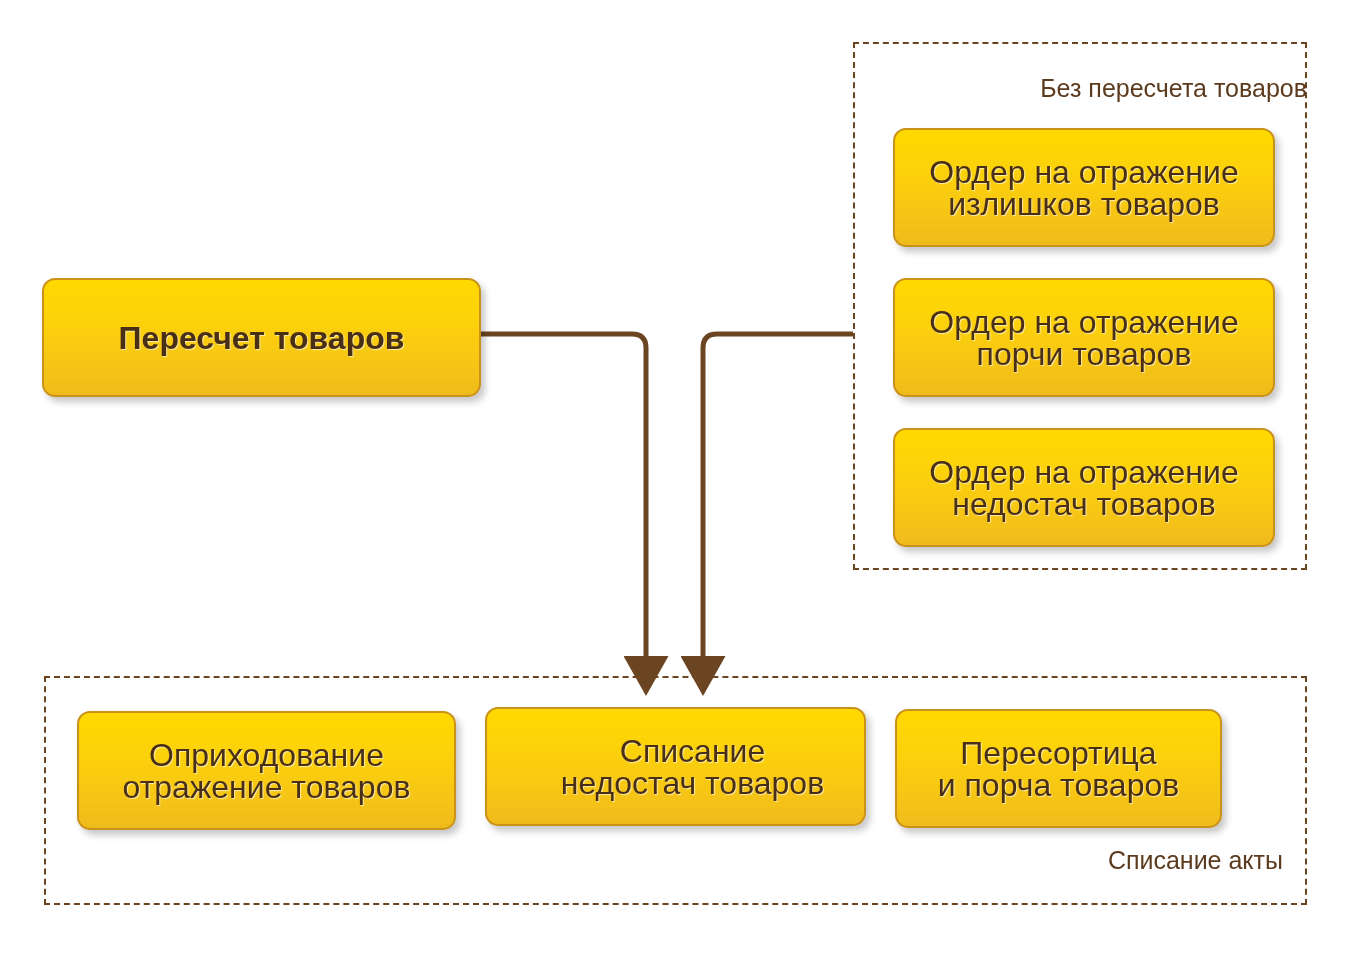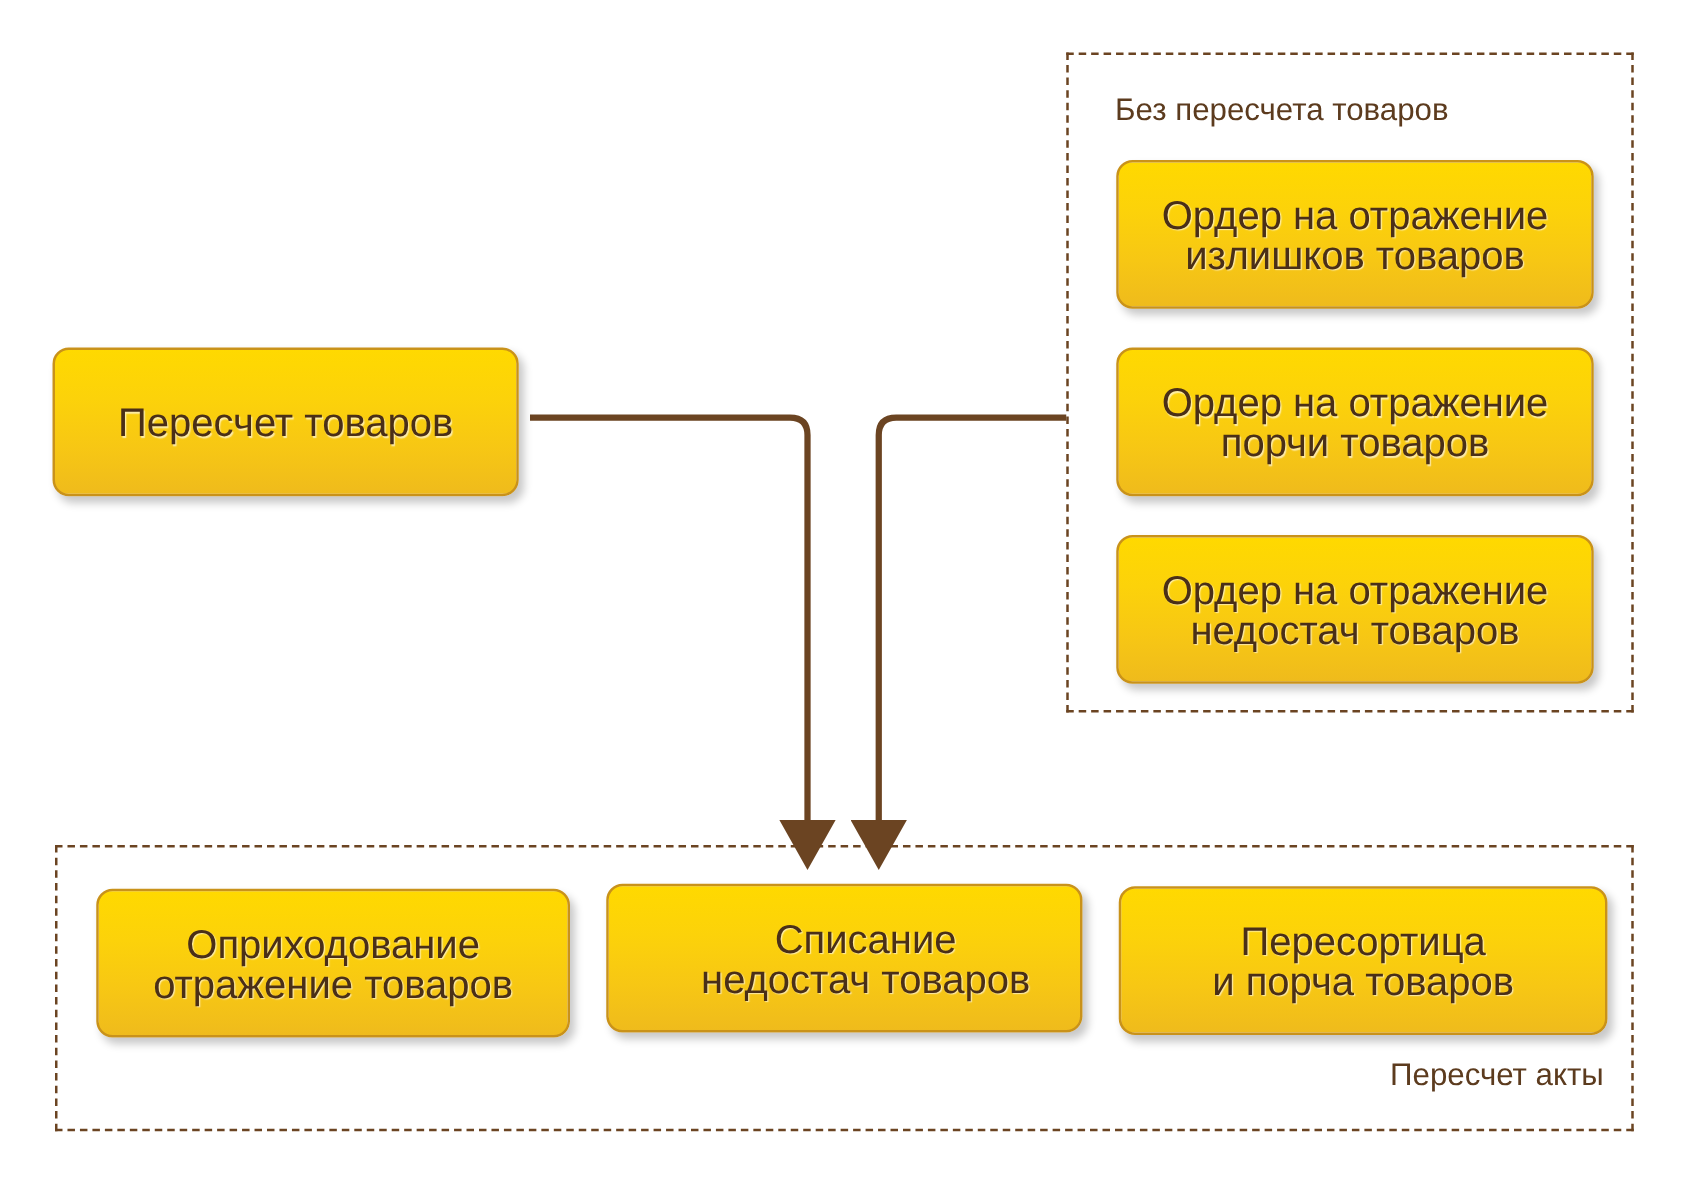--- a/index.html
+++ b/index.html
@@ -27,22 +27,22 @@
   #group-warehouse-acts { left: 44px; top: 676px; width: 1263px; height: 229px; }
 
   .group-title {
     position: absolute;
     color: #5C3B1E;
     font-size: 25px;
     line-height: 30px;
     white-space: nowrap;
   }
   #title-no-recount {
-    left: 892px; top: 73px; width: 454px;
-    text-align: left;
+    left: 853px; top: 73px; width: 454px;
+    text-align: right;
   }
   #title-warehouse-acts {
     left: 853px; top: 845px; width: 430px;
     text-align: right;
   }
 
   
   .node {
     position: absolute;
     box-sizing: border-box;
@@ -55,46 +55,46 @@
     justify-content: center;
     text-align: center;
     color: #4A2F17;
     font-size: 32px;
     line-height: 32px;
     text-shadow: 1px 1px 1px rgba(255,255,255,0.65);
     padding: 0 10px;
   }
   .node-label { white-space: pre-line; display: block; }
 
-  #node-recount          { left: 42px;  top: 278px; width: 373px; height: 119px; }
+  #node-recount          { left: 42px;  top: 278px; width: 439px; height: 119px; font-weight: bold; }
   #node-order-surplus    { left: 893px; top: 128px; width: 382px; height: 119px; }
   #node-order-damage     { left: 893px; top: 278px; width: 382px; height: 119px; }
   #node-order-shortage   { left: 893px; top: 428px; width: 382px; height: 119px; }
   #node-posting-surplus  { left: 77px;  top: 711px; width: 379px; height: 119px; }
   #node-writeoff-short   { left: 485px; top: 707px; width: 381px; height: 119px; padding-left: 44px; }
-  #node-regrade-damage   { left: 895px; top: 709px; width: 391px; height: 119px; }
+  #node-regrade-damage   { left: 895px; top: 709px; width: 327px; height: 119px; }
 
   
   #connectors {
     position: absolute;
     left: 0; top: 0;
     width: 1351px; height: 955px;
     pointer-events: none;
   }
 </style>
 </head>
 <body>
 
 <div id="canvas">
 
   <div class="group-box" id="group-no-recount"></div>
   <div class="group-title" id="title-no-recount">Без пересчета товаров</div>
 
   <div class="group-box" id="group-warehouse-acts"></div>
-  <div class="group-title" id="title-warehouse-acts">Пересчет акты</div>
+  <div class="group-title" id="title-warehouse-acts">Списание акты</div>
 
   <svg id="connectors" viewBox="0 0 1351 955" xmlns="http://www.w3.org/2000/svg">
     <defs>
       <marker id="arrowhead" markerWidth="9" markerHeight="9" refX="1.2" refY="4.5" orient="auto" markerUnits="strokeWidth">
         <path d="M0,0 L0,9 L8,4.5 z" fill="#6B4422"></path>
       </marker>
     </defs>
     <path d="M424,334 L632,334 Q646,334 646,348 L646,662" fill="none" stroke="#6B4422" stroke-width="5" stroke-linecap="butt" marker-end="url(#arrowhead)"></path>
     <path d="M853,334 L717,334 Q703,334 703,348 L703,662" fill="none" stroke="#6B4422" stroke-width="5" stroke-linecap="butt" marker-end="url(#arrowhead)"></path>
   </svg>

